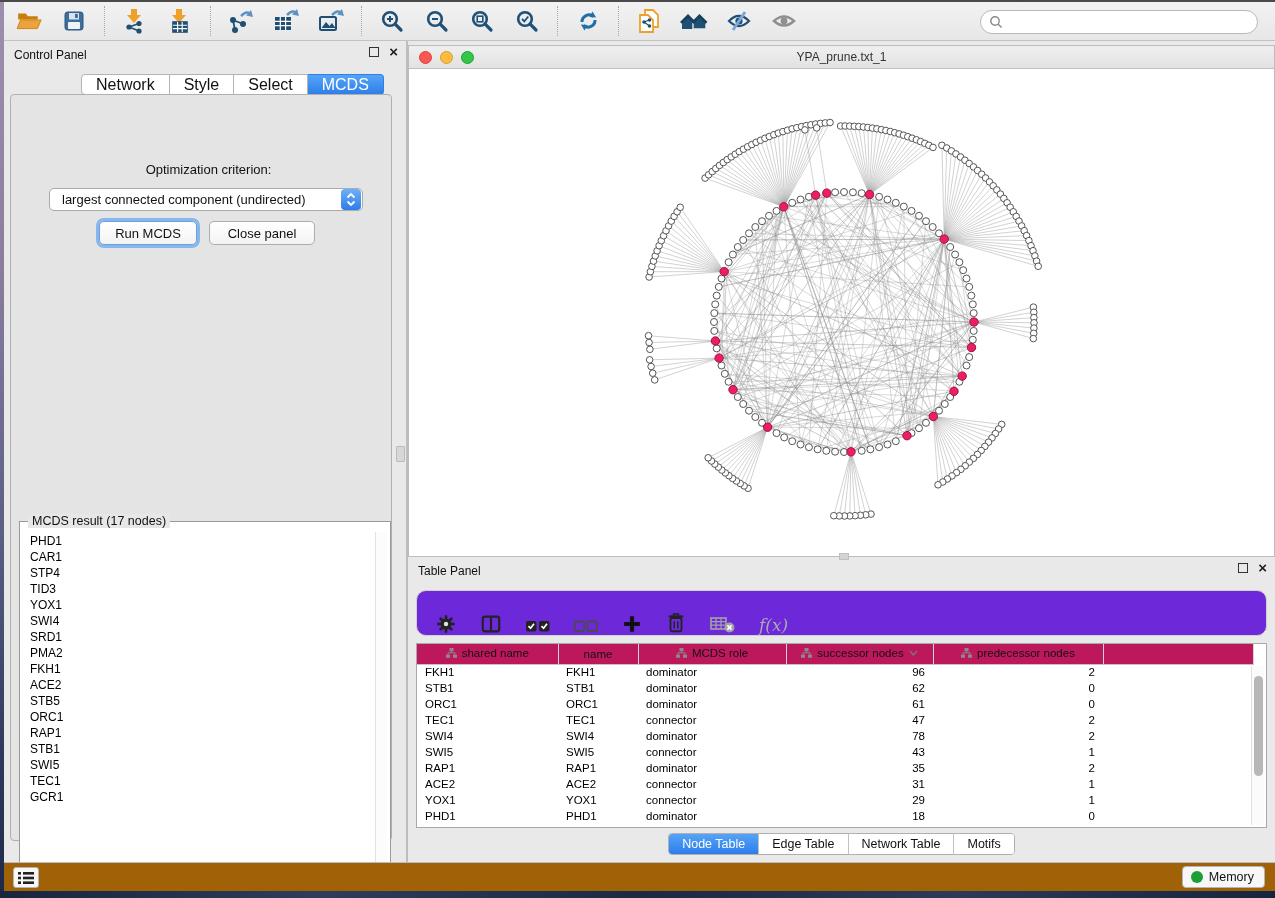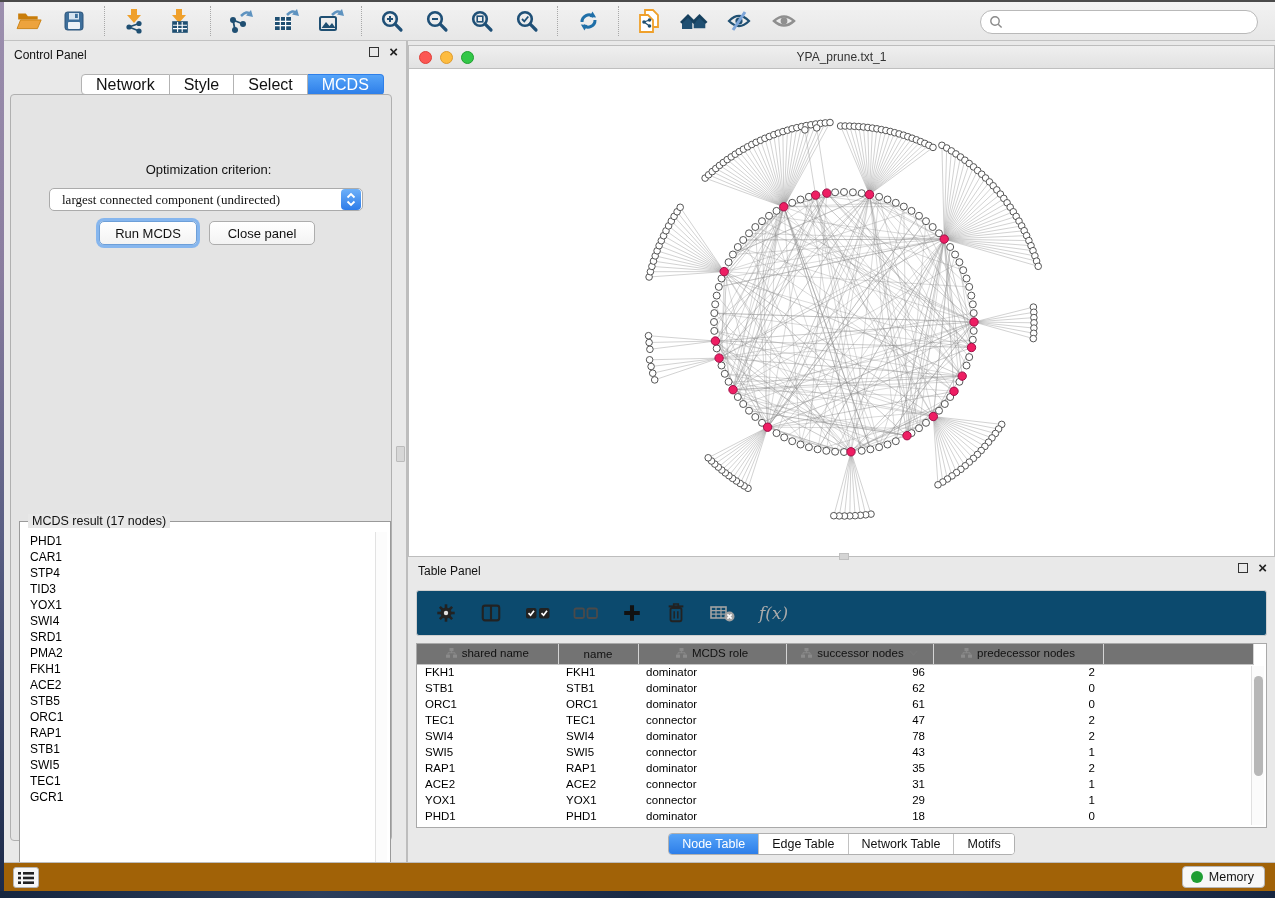--- a/index.html
+++ b/index.html
@@ -37,21 +37,21 @@
      font-size:16px; color:#111; display:flex; align-items:center; }
   .cp-tab:first-child { border-left:1px solid #b3b3b3; border-radius:4px 0 0 4px; }
   .cp-tab:last-child { border-radius:0 4px 4px 0; }
   .cp-tab.sel { background:linear-gradient(#56a4f8,#2e7fe9); color:#fff; border-color:#2e7fe9; }
 
   .cp-content { position:absolute; left:6px; top:53px; width:382px; height:747px;
      background:#e4e4e4; border:1px solid #b0b0b0; border-radius:4px; }
   .opt-label { position:absolute; left:15px; right:0; top:67px; text-align:center; font-size:13px; color:#111; }
   .select { position:absolute; left:38px; top:93px; width:314px; height:23px; background:#fff;
      border:1px solid #ababab; border-radius:5px; display:flex; align-items:center; }
-  .select .sel-text { flex:1; font-size:13px; color:#111; padding-left:12px; white-space:nowrap;font-family:Liberation Serif, serif; }
+  .select .sel-text { flex:1; font-size:13px; color:#111; padding-left:12px; white-space:nowrap; }
   .select .stepper { width:20px; height:21px; border-radius:4px; margin-right:1px;
      background:linear-gradient(#6db0f9,#2d7ce9); display:flex; align-items:center; justify-content:center; }
   .btn { background:linear-gradient(#ffffff,#f3f3f3); border:1px solid #adadad; border-radius:5px;
      font-size:13px; color:#111; height:24px; display:inline-flex; align-items:center; justify-content:center; }
   .run-btn { position:absolute; left:88px; top:126px; width:98px;
      box-shadow:0 0 0 3px rgba(110,170,240,.8); border-color:#6d9fd8; }
   .closepanel-btn { position:absolute; left:198px; top:126px; width:106px; }
 
   .mcds-group { position:absolute; left:8px; top:426px; width:372px; height:368px;
      background:#fff; border:1px solid #9a9a9a; }
@@ -77,29 +77,29 @@
   .light.yellow { background:#fdbc40; border:1px solid #de9b2d; }
   .light.green { background:#33c748; border:1px solid #1fa02f; }
   .net-title { text-align:center; font-size:12px; color:#333; line-height:22px; }
   .net-canvas { position:absolute; left:0; top:23px; right:0; bottom:0; background:#fff; }
   .h-grip { position:absolute; left:430px; bottom:-4px; width:10px; height:7px; background:#d4d4d4;
      border:1px solid #c0c0c0; z-index:5; }
 
   
   .table-panel { position:absolute; left:408px; top:557px; width:867px; height:305px; background:#e9e9e9; }
   .tp-titlebar { position:relative; height:28px; }
-  .tp-toolbar { position:absolute; left:8px; top:33px; right:8px; height:46px; background:#0c4a6e;
-     border:1px solid #cfcfcf; border-radius:3px; display:flex; align-items:center; padding-left:18px; gap:22px; }
+  .tp-toolbar { position:absolute; left:8px; top:33px; right:8px; height:46px; background:#6d28d9;
+     border:1px solid #cfcfcf; border-radius:10px; display:flex; align-items:flex-end; padding-left:18px; gap:22px; }
   .tp-btn { display:flex; align-items:center; justify-content:center; }
   .fx { font-family:"DejaVu Serif", serif; font-style:italic; font-size:17px; color:#ababab; }
 
   .table-wrap { position:absolute; left:8px; top:86px; right:8px; height:185px; background:#fff;
      border:1px solid #a9a9a9; overflow:hidden; }
   table.data { border-collapse:collapse; width:836px; table-layout:fixed; }
-  table.data th { height:20px; background:#737373; border-bottom:1px solid #c4c4c4; border-right:1px solid #d4d4d4;
+  table.data th { height:20px; background:#be185d; border-bottom:1px solid #c4c4c4; border-right:1px solid #d4d4d4;
      font-size:11.5px; font-weight:normal; color:#111; text-align:center; white-space:nowrap; overflow:hidden; }
   table.data td { height:16px; font-size:11.5px; color:#000; padding:0 8px; white-space:nowrap; overflow:hidden; }
   td.num { text-align:right; padding-right:12px; }
   .th-inner { display:inline-flex; align-items:center; gap:5px; }
   .tbl-scroll { position:absolute; top:22px; right:2px; bottom:2px; width:13px; background:#fbfbfb;
      border-left:1px solid #e0e0e0; }
   .tbl-thumb { position:absolute; left:2px; top:10px; width:9px; height:100px; background:#b7b7b7; border-radius:5px; }
 
   .tp-tabs { position:absolute; left:0; right:0; top:276px; display:flex; justify-content:center; }
   .seg { display:flex; border:1px solid #b0b0b0; border-radius:4px; overflow:hidden; background:#fff; }

